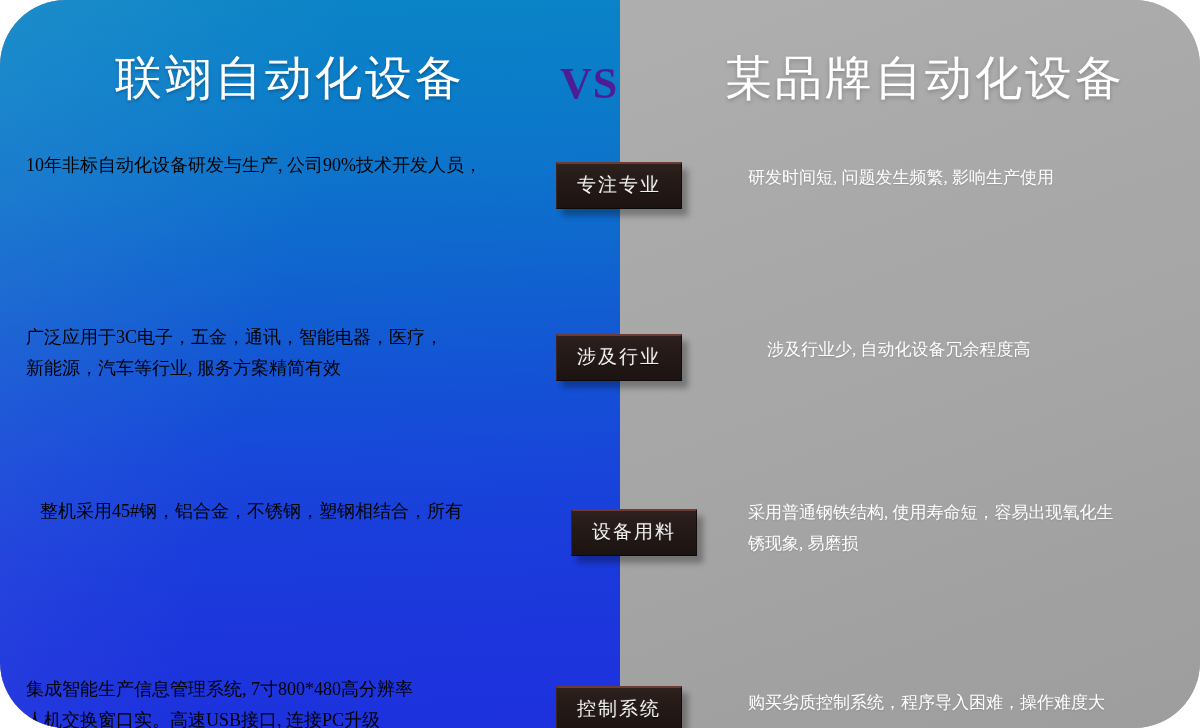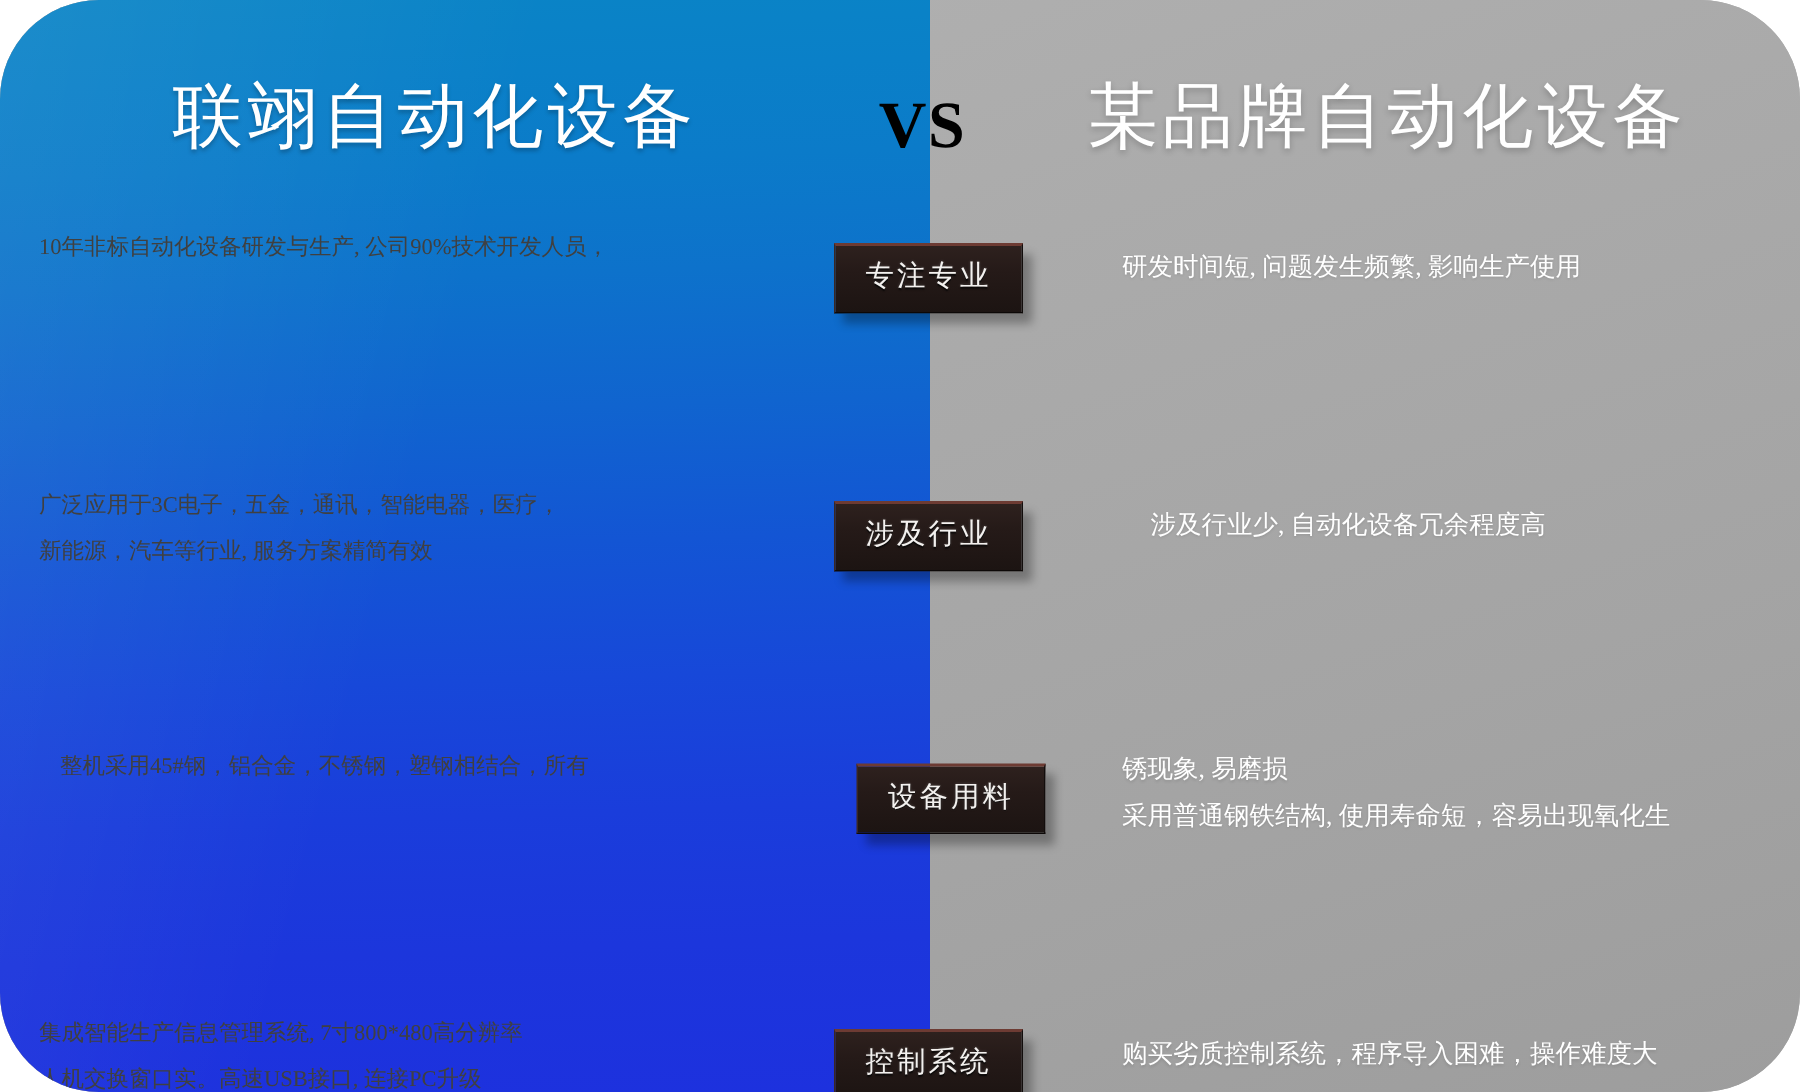--- a/index.html
+++ b/index.html
@@ -72,22 +72,21 @@
     font-size: 47px;
     letter-spacing: 3px;
     line-height: 1.2;
     text-shadow: 0 2px 3px rgba(0,0,0,0.25);
   }
   .title-vs {
     position: absolute;
     left: 560px;
     top: 58px;
     width: 110px;
-    text-align: center;
-    color: #000000;
+    color: #4c1d95;
     font-size: 44px;
     font-weight: 700;
     letter-spacing: 1px;
   }
   .title-right {
     position: absolute;
     left: 660px;
     top: 50px;
     width: 530px;
     text-align: center;
@@ -108,22 +107,22 @@
   .row {
     position: relative;
     height: 86px;
     margin-bottom: 0;
   }
 
   .cell-left {
     position: absolute;
     left: 26px;
     width: 500px;
-    color: #404040;
-    font-size: 15px;
+    color: #000000;
+    font-size: 18px;
     line-height: 31px;
   }
   .cell-left .ln { display: block; white-space: nowrap; }
 
   .badge {
     position: absolute;
     left: 556px;
     width: 124px;
     height: 44px;
     background: linear-gradient(180deg, #2e211e 0%, #251a18 38%, #1c1412 100%);
@@ -184,22 +183,22 @@
         <div class="cell-right" style="top: 100px; margin-left: 19px;">
           <span class="ln">涉及行业少, 自动化设备冗余程度高</span>
         </div>
       </div>
       <div class="row" style="position: absolute; left: 0px; top: 173px; width: 1200px;">
         <div class="cell-left" style="top: 175px; margin-left: 14px;">
           <span class="ln">整机采用45#钢，铝合金，不锈钢，塑钢相结合，所有</span>
         </div>
         <div class="badge" style="top: 188px; margin-left: 15px;">设备用料</div>
         <div class="cell-right" style="top: 176px;">
+          <span class="ln">采用普通钢铁结构, 使用寿命短，容易出现氧化生</span>
           <span class="ln">锈现象, 易磨损</span>
-          <span class="ln">采用普通钢铁结构, 使用寿命短，容易出现氧化生</span>
         </div>
       </div>
       <div class="row" style="position: absolute; left: 0px; top: 262px; width: 1200px;">
         <div class="cell-left" style="top: 264px;">
           <span class="ln">集成智能生产信息管理系统, 7寸800*480高分辨率</span>
           <span class="ln">人机交换窗口实。高速USB接口, 连接PC升级</span>
         </div>
         <div class="badge" style="top: 276px;">控制系统</div>
         <div class="cell-right" style="top: 277px;">
           <span class="ln">购买劣质控制系统，程序导入困难，操作难度大</span>

